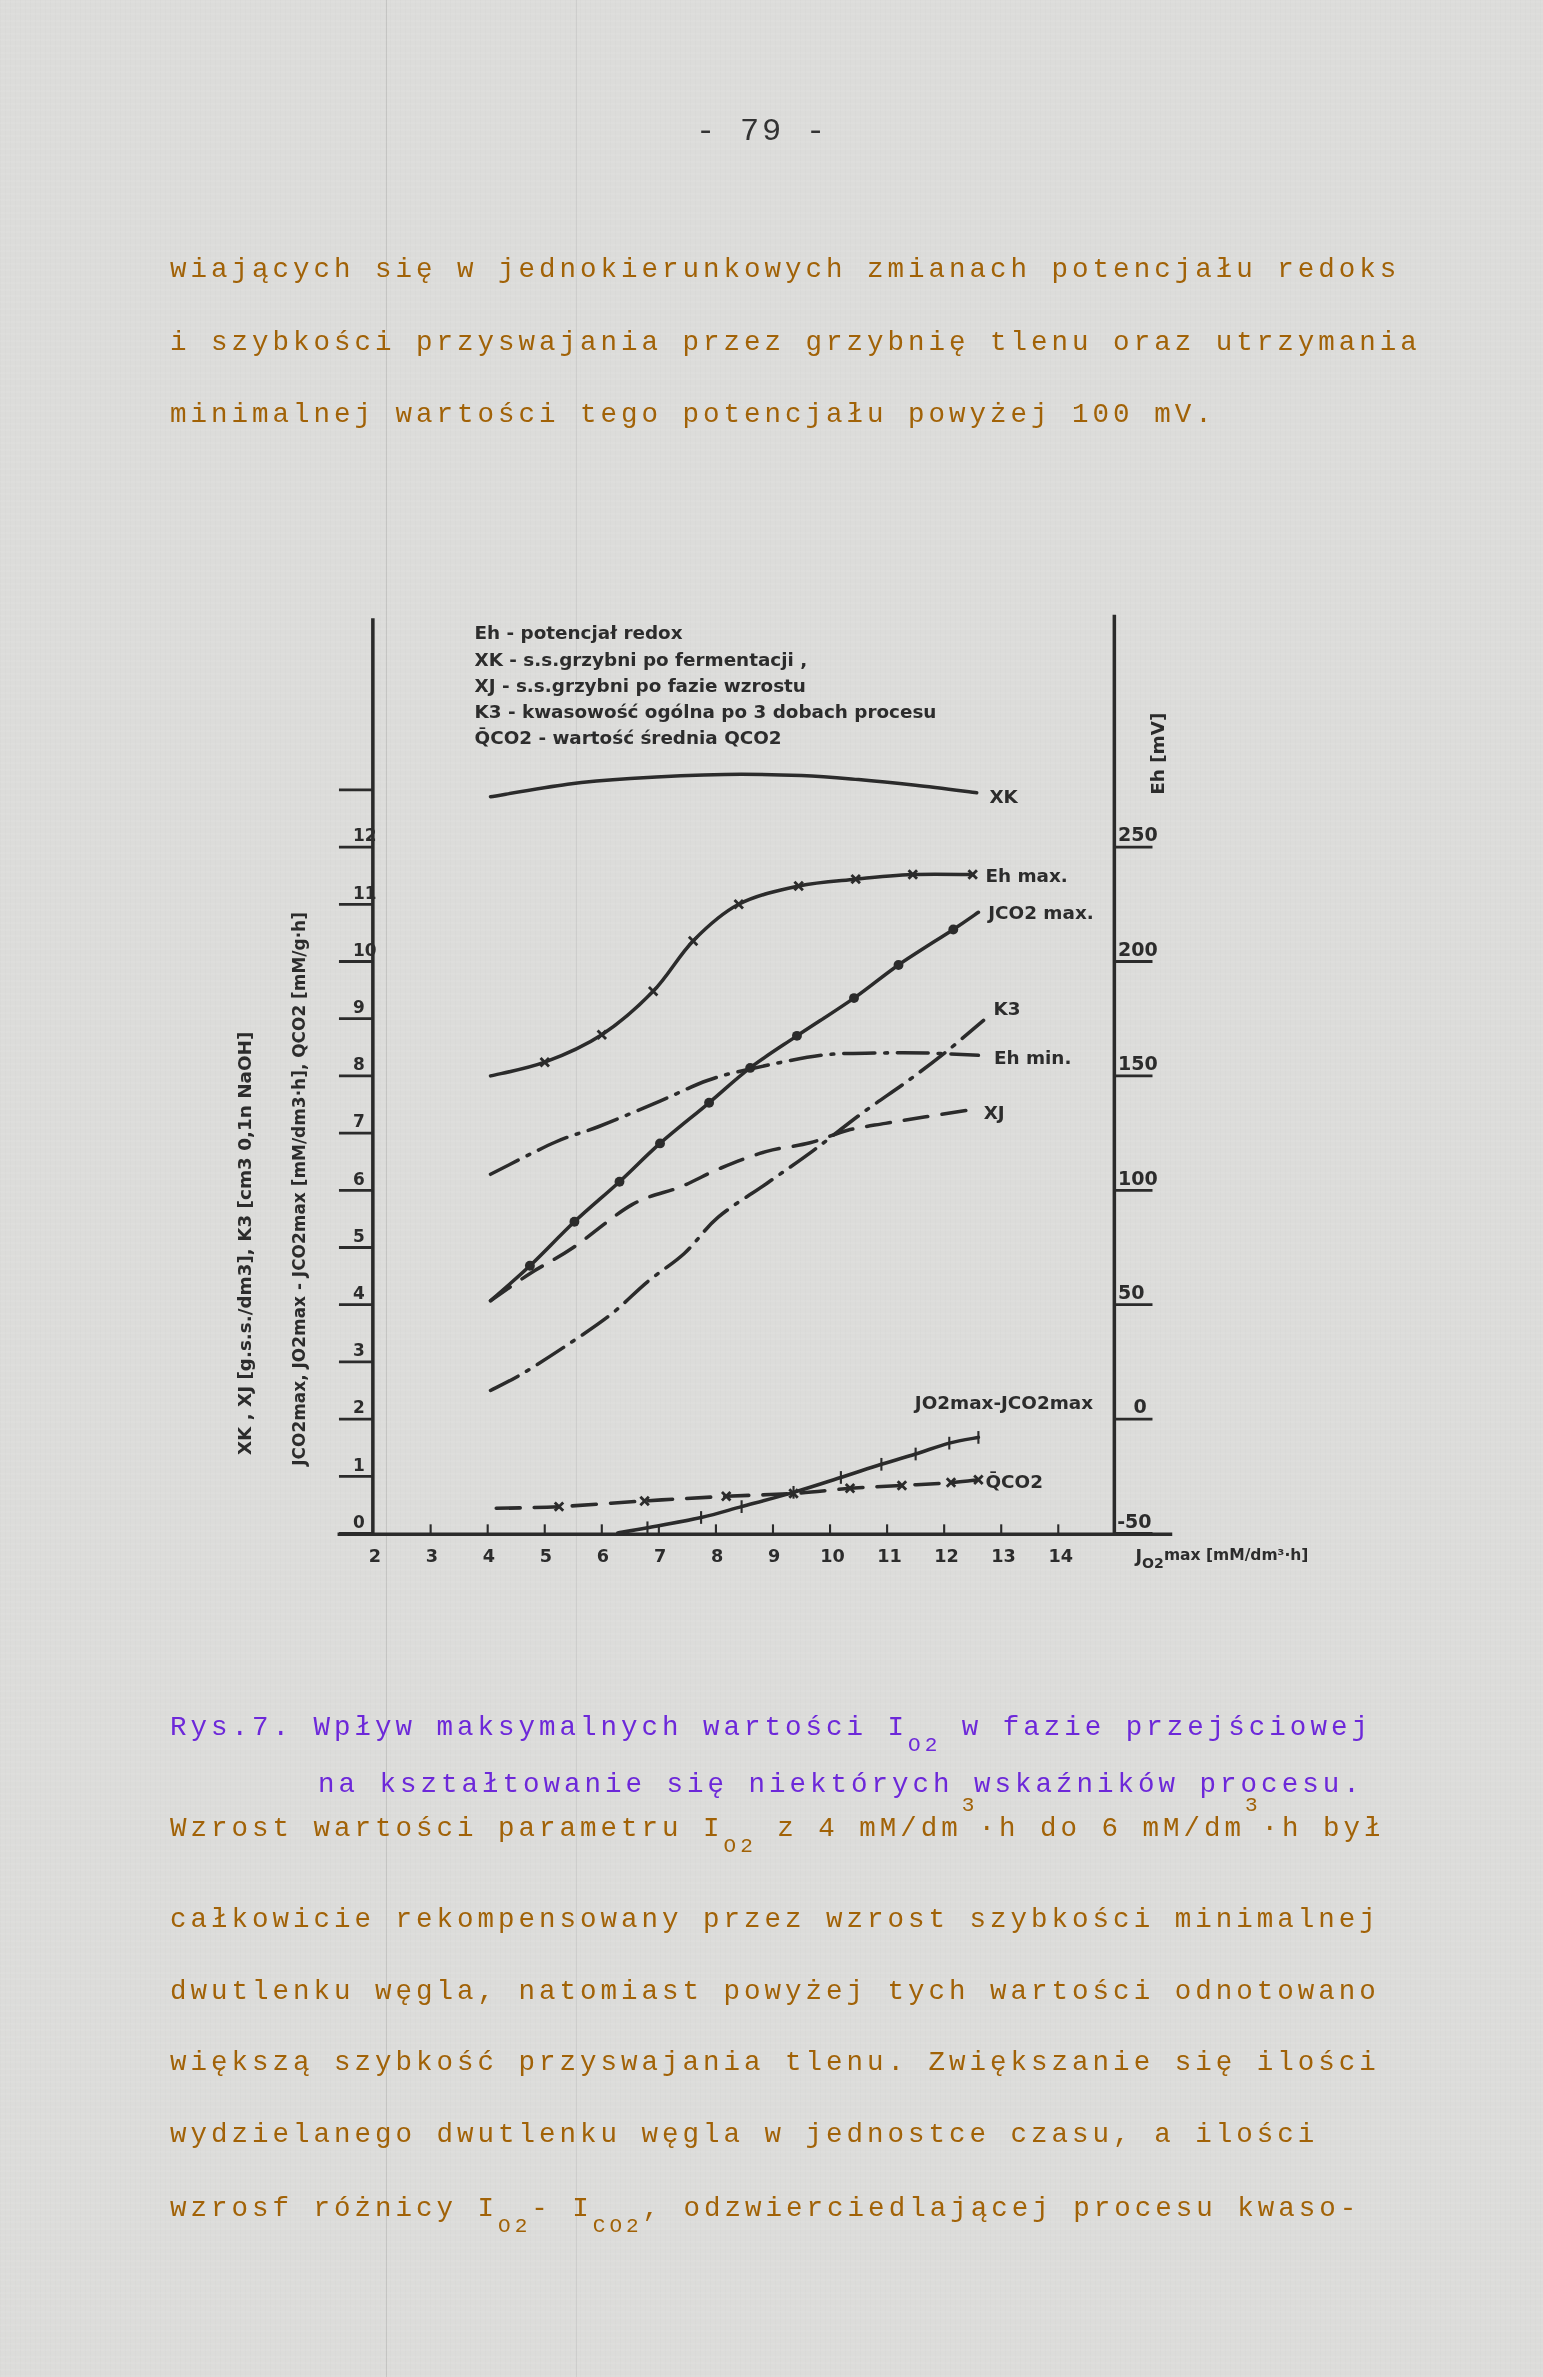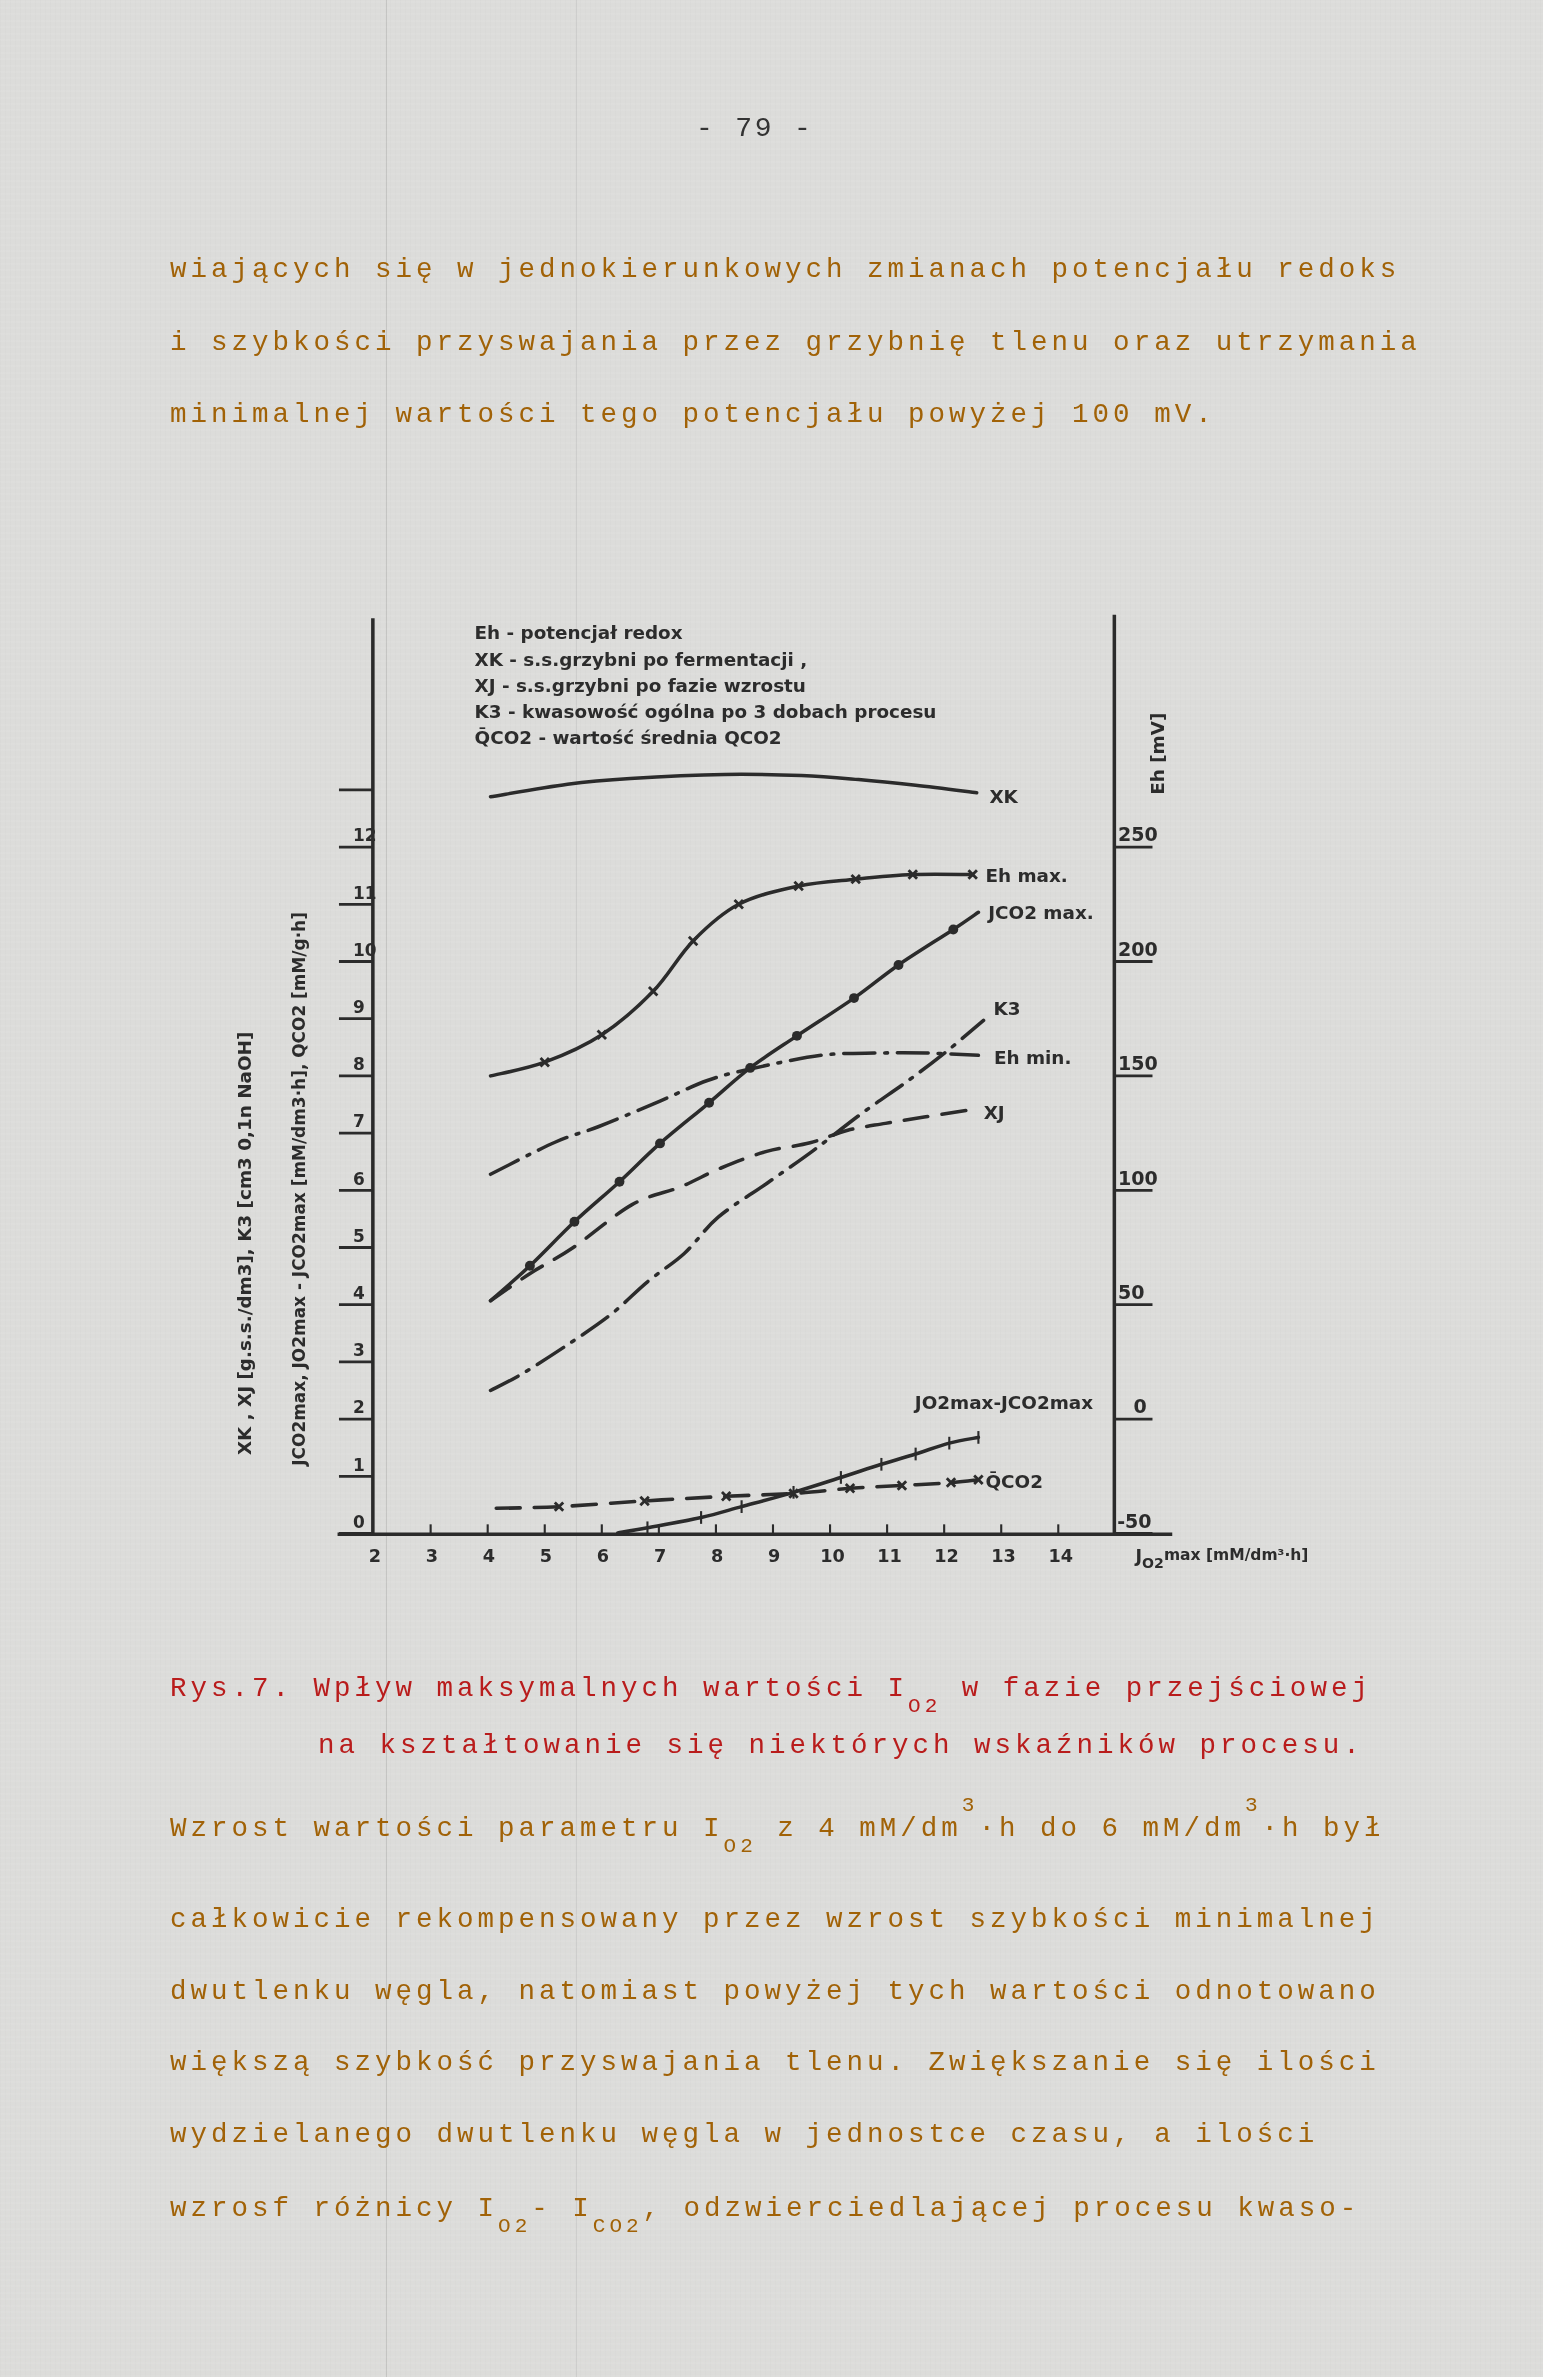--- a/index.html
+++ b/index.html
@@ -10,28 +10,28 @@
     color: #2b2b2b;
   }
   .paper-noise {
     position: absolute; inset: 0;
     background:
       repeating-linear-gradient(90deg, rgba(0,0,0,0.012) 0 1.4px, transparent 1.4px 5px),
       repeating-linear-gradient(0deg, rgba(255,255,255,0.05) 0 2.1px, transparent 2.1px 6.4px);
   }
   .vline { position: absolute; top: 0; width: 1.4px; height: 2377px; background: rgba(90,90,90,0.18); }
   .page-number {
-    position: absolute; left: 696px; top: 113px; font-size: 28px; letter-spacing: 2.8px; color: #333;
+    position: absolute; left: 696px; top: 113px; font-size: 32px; letter-spacing: 2.8px; color: #333;
   }
   .tline {
     position: absolute; left: 170px; font-size: 27.5px; letter-spacing: 4px; white-space: pre; color: #a16207;
   }
   .sub { font-size: 21px; position: relative; top: 15.5px; }
   .sup { font-size: 21px; position: relative; top: -25.4px; }
-  .caption-line { position: absolute; font-size: 27.5px; letter-spacing: 4px; white-space: pre; color: #b91c1c; }
+  .caption-line { position: absolute; font-size: 27.5px; letter-spacing: 4px; white-space: pre; color: #6d28d9; margin-top: 39px; }
   svg#chart { position: absolute; left: 0; top: 0; }
   .ax-label { font-family: "DejaVu Sans", sans-serif; font-weight: bold; fill: #2c2c2c; }
 </style>
 </head>
 <body>
 
 <div class="paper-noise"></div>
 <div class="vline" style="left:386px"></div>
 <div class="vline" style="left:576px; opacity:0.6"></div>
 

